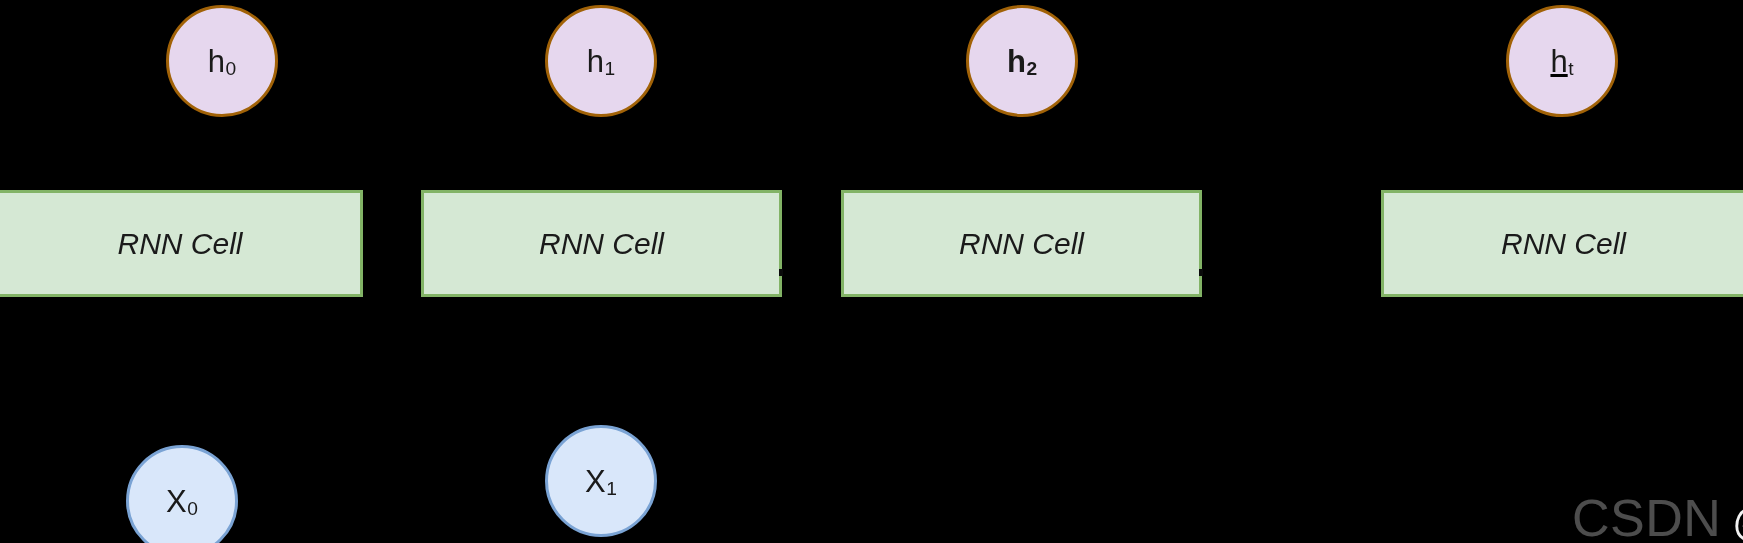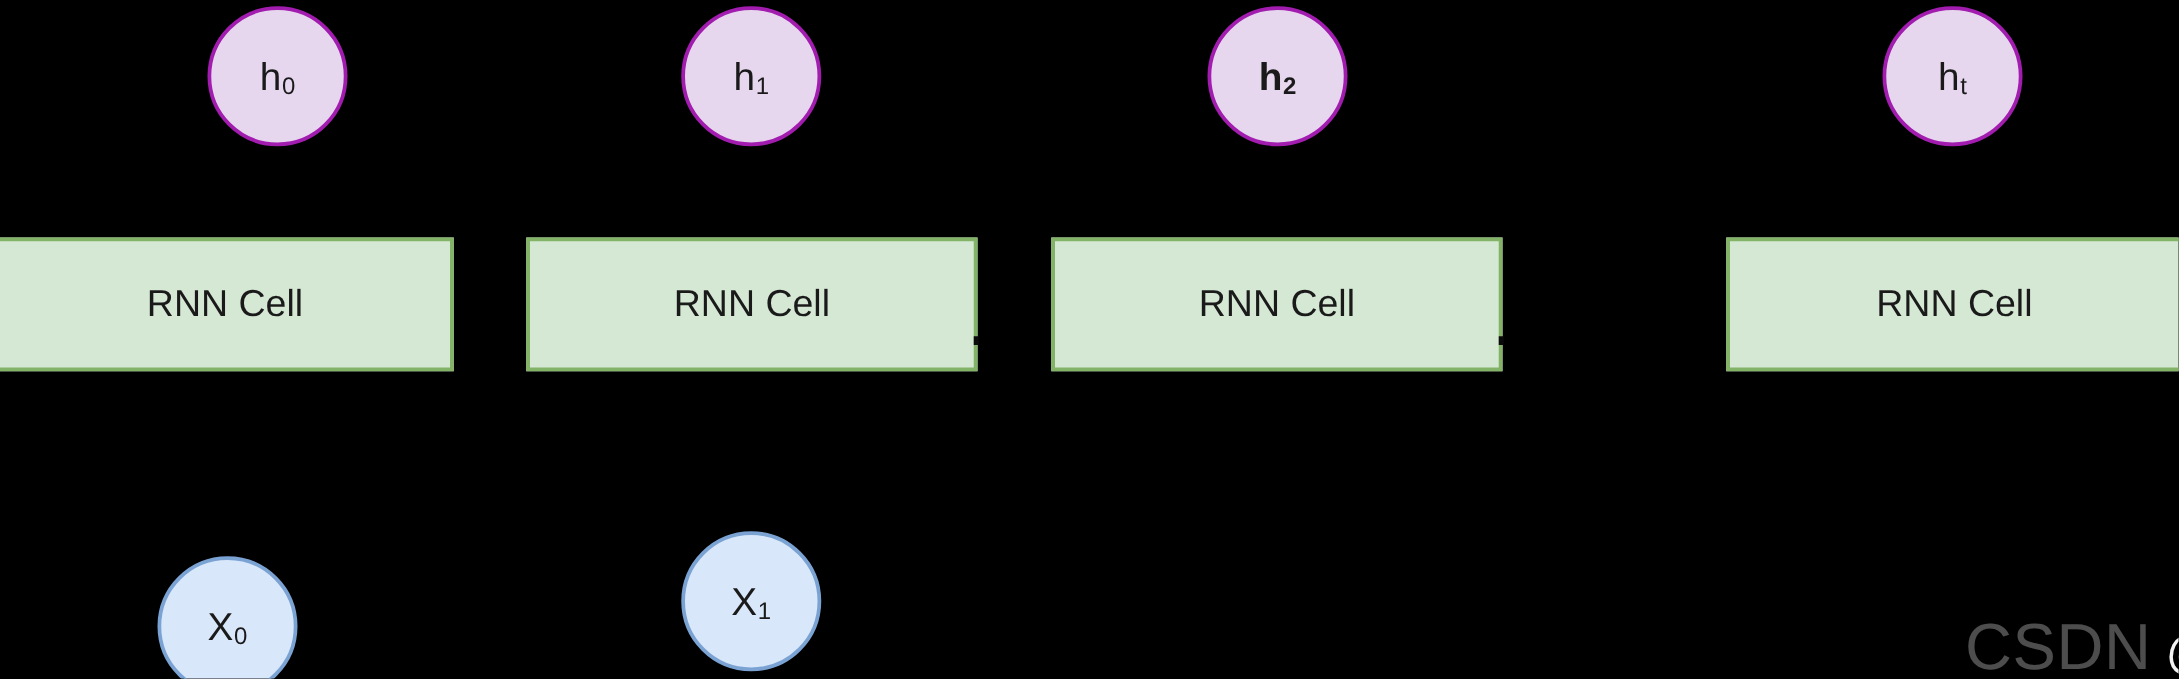--- a/index.html
+++ b/index.html
@@ -18,21 +18,21 @@
     overflow: hidden;
   }
 
   
   .node-h {
     position: absolute;
     width: 112px;
     height: 112px;
     border-radius: 50%;
     background: #e6d7ee;
-    border: 3px solid #a21caf;
+    border: 3px solid #a16207;
     box-sizing: border-box;
     display: flex;
     align-items: center;
     justify-content: center;
   }
   .node-h .lbl {
     font-size: 31px;
     color: #1a1a1a;
     line-height: 1;
     white-space: nowrap;
@@ -73,20 +73,21 @@
     border: 3px solid #82b366;
     box-sizing: border-box;
     display: flex;
     align-items: center;
     justify-content: center;
   }
   .cell .cell-label {
     font-size: 30px;
     color: #1a1a1a;
     white-space: nowrap;
+    font-style: italic;
   }
 
   
   .tick {
     position: absolute;
     width: 4px;
     height: 7px;
     background: #0a0a0a;
   }
 
@@ -120,21 +121,21 @@
 
   <div class="node-h" style="left: 166px; top: 5px;">
     <span class="lbl">h<sub>0</sub></span>
   </div>
   <div class="node-h" style="left: 545px; top: 5px; align-items: center;">
     <span class="lbl">h<sub>1</sub></span>
   </div>
   <div class="node-h" style="left: 966px; top: 5px; font-weight: bold;">
     <span class="lbl">h<sub>2</sub></span>
   </div>
-  <div class="node-h" style="left: 1506px; top: 5px;">
+  <div class="node-h" style="left: 1506px; top: 5px; text-decoration: underline;">
     <span class="lbl">h<sub>t</sub></span>
   </div>
 
   <div class="cell" style="left: -3px; top: 190px; width: 366px; height: 107px;">
     <span class="cell-label">RNN Cell</span>
   </div>
   <div class="cell" style="left: 421px; top: 190px; width: 361px; height: 107px;">
     <span class="cell-label">RNN Cell</span>
   </div>
   <div class="cell" style="left: 841px; top: 190px; width: 361px; height: 107px;">

